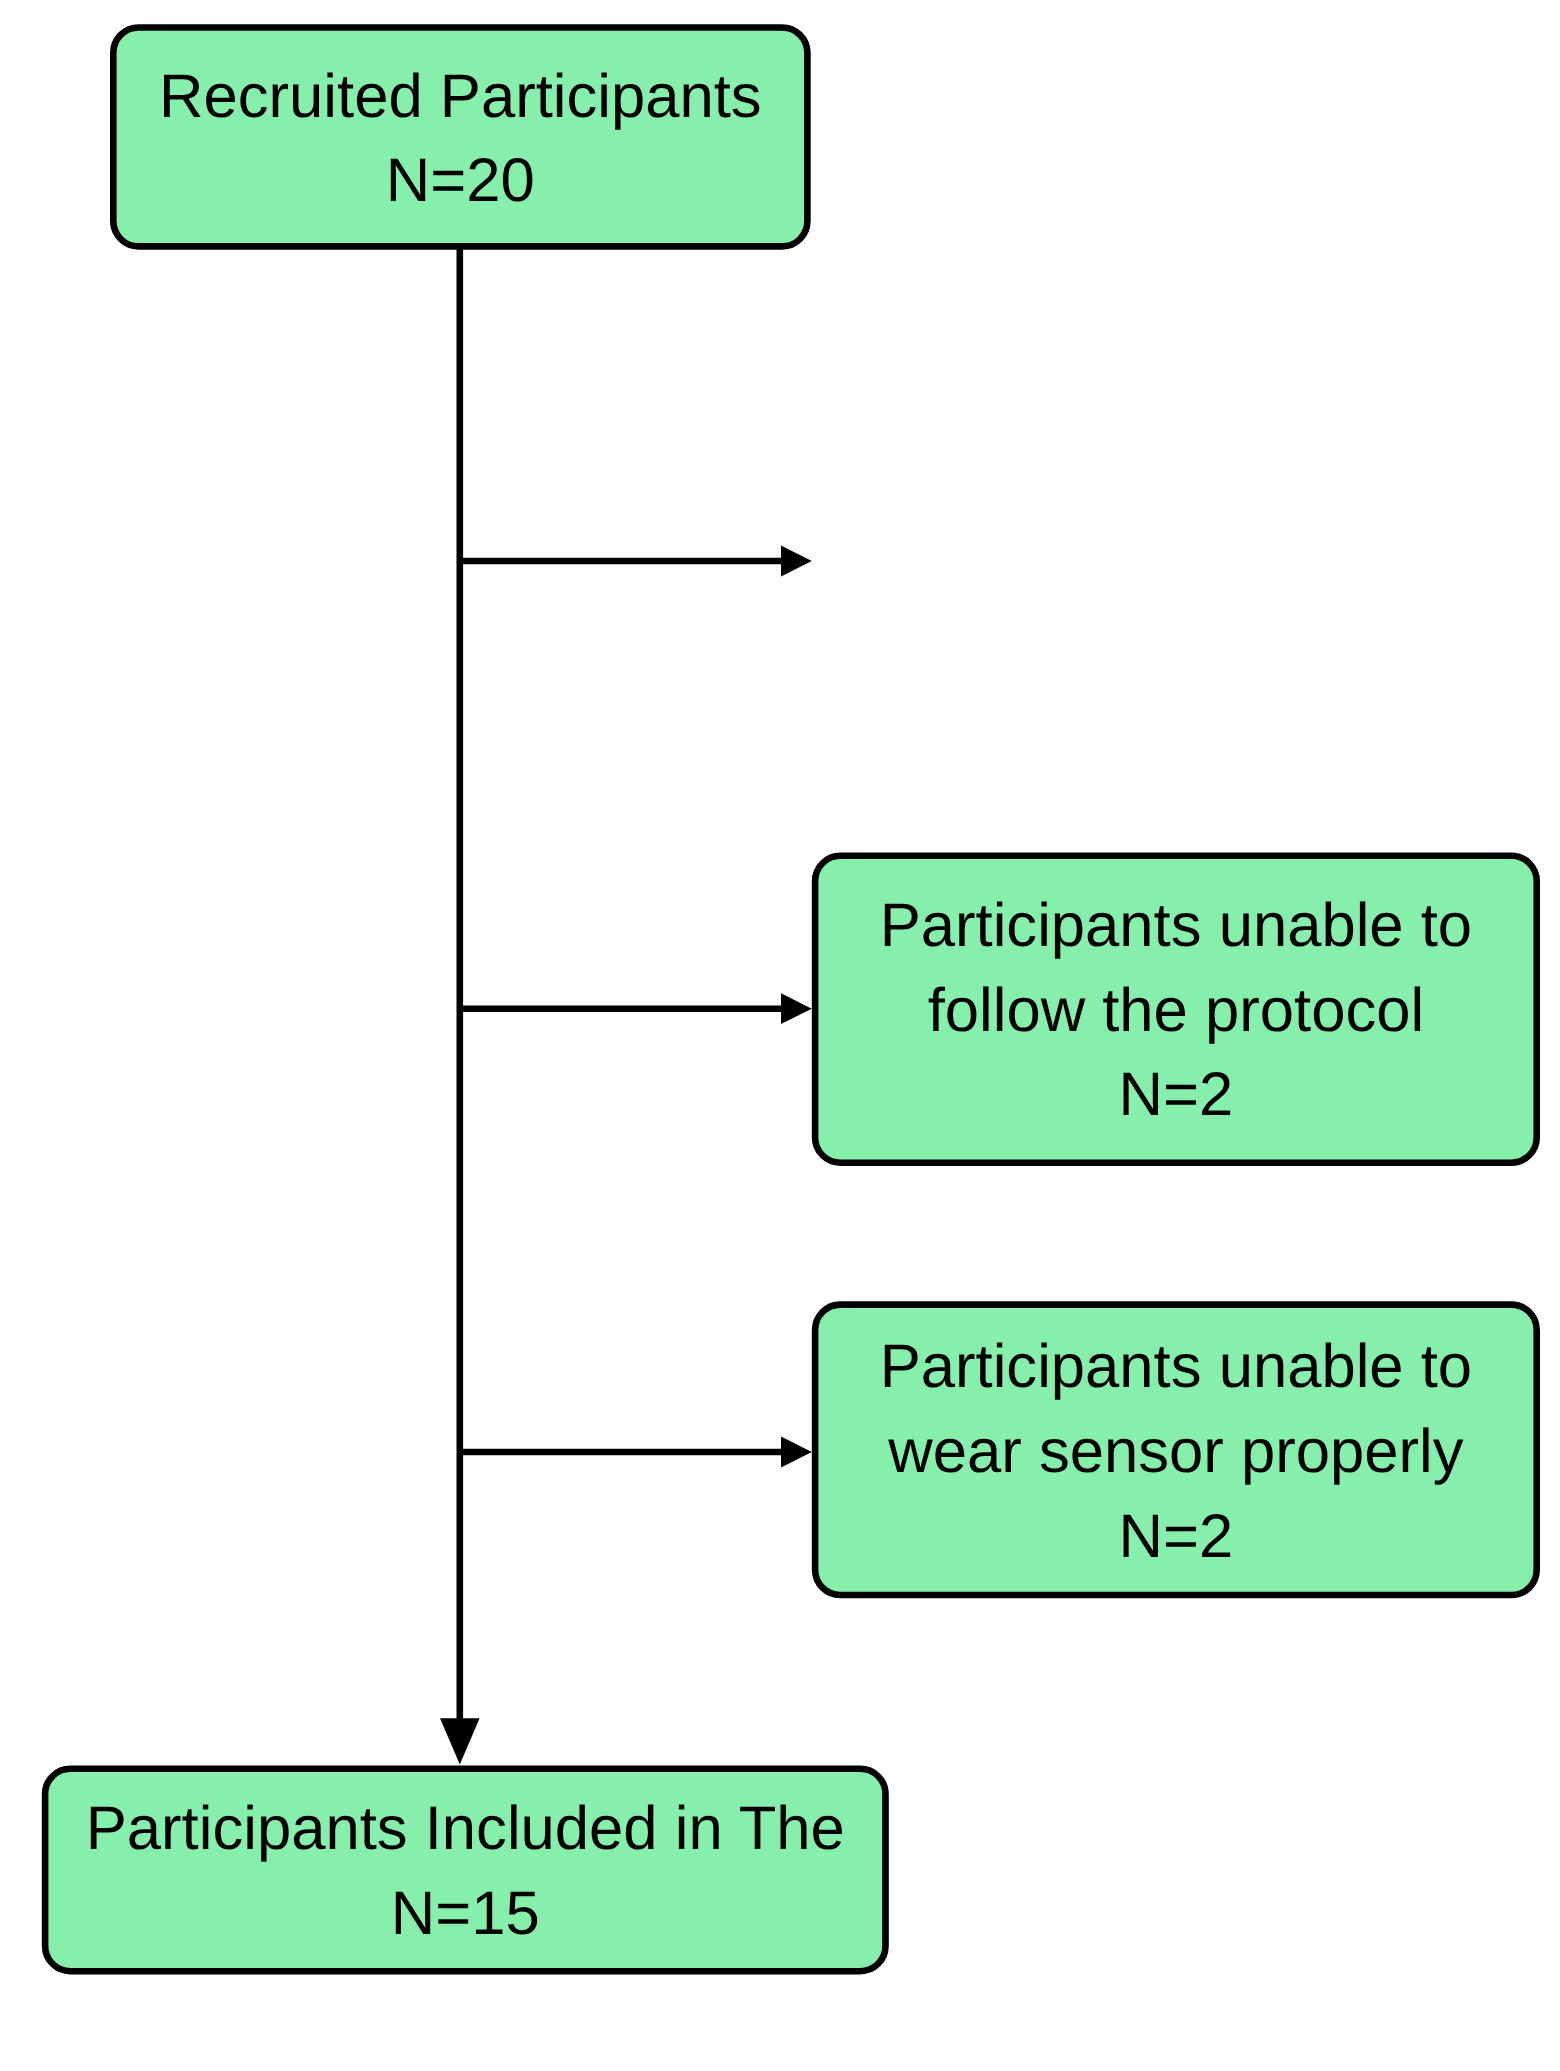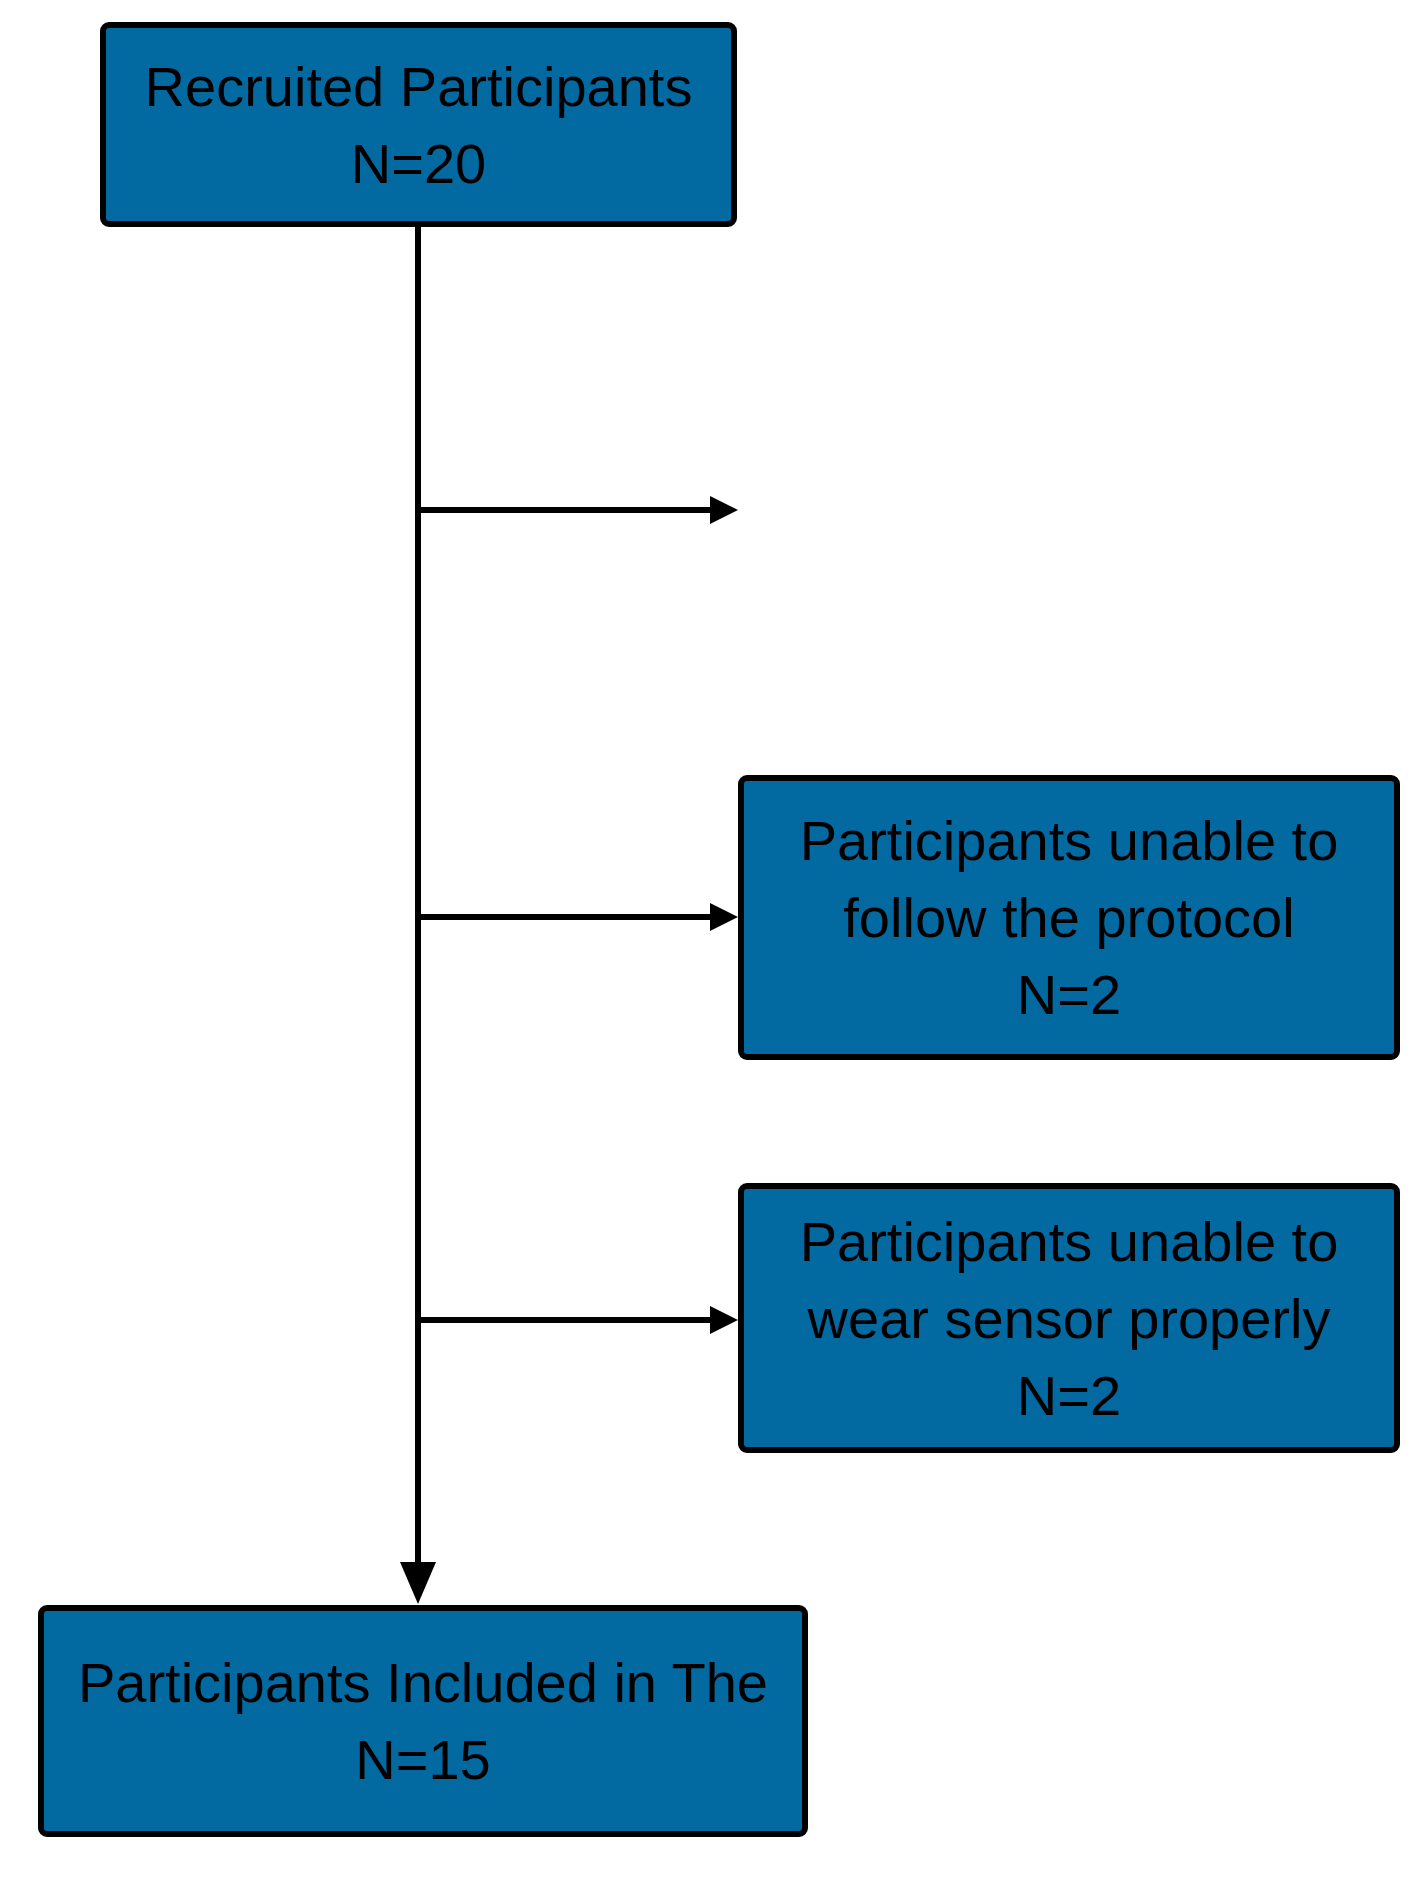--- a/index.html
+++ b/index.html
@@ -20,36 +20,36 @@
   .connectors {
     position: absolute;
     left: 0;
     top: 0;
     width: 1418px;
     height: 1883px;
   }
   .node {
     position: absolute;
     border: 6px solid #000000;
-    border-radius: 9px;
-    background: #0369a1;
+    border-radius: 26px;
+    background: #86efac;
     display: flex;
     flex-direction: column;
     justify-content: center;
     align-items: center;
     text-align: center;
     font-size: 56px;
     line-height: 77px;
     white-space: nowrap;
   }
   .node-recruited        { left: 100px; top: 22px;   width: 637px; height: 205px; }
   .node-excluded-illness { left: 738px; top: 367px;  width: 662px; height: 278px; }
   .node-unable-protocol  { left: 738px; top: 775px;  width: 662px; height: 285px; }
   .node-unable-sensor    { left: 738px; top: 1183px; width: 662px; height: 270px; }
-  .node-included         { left: 38px;  top: 1605px; width: 770px; height: 232px; }
+  .node-included         { left: 38px;  top: 1605px; width: 770px; height: 190px; }
   .nline { display: block; }
 </style>
 </head>
 <body>
 
 <div class="canvas">
 
   <svg class="connectors" viewBox="0 0 1418 1883" xmlns="http://www.w3.org/2000/svg">
 
     <line x1="418" y1="224" x2="418" y2="1566" stroke="#000000" stroke-width="6"></line>

